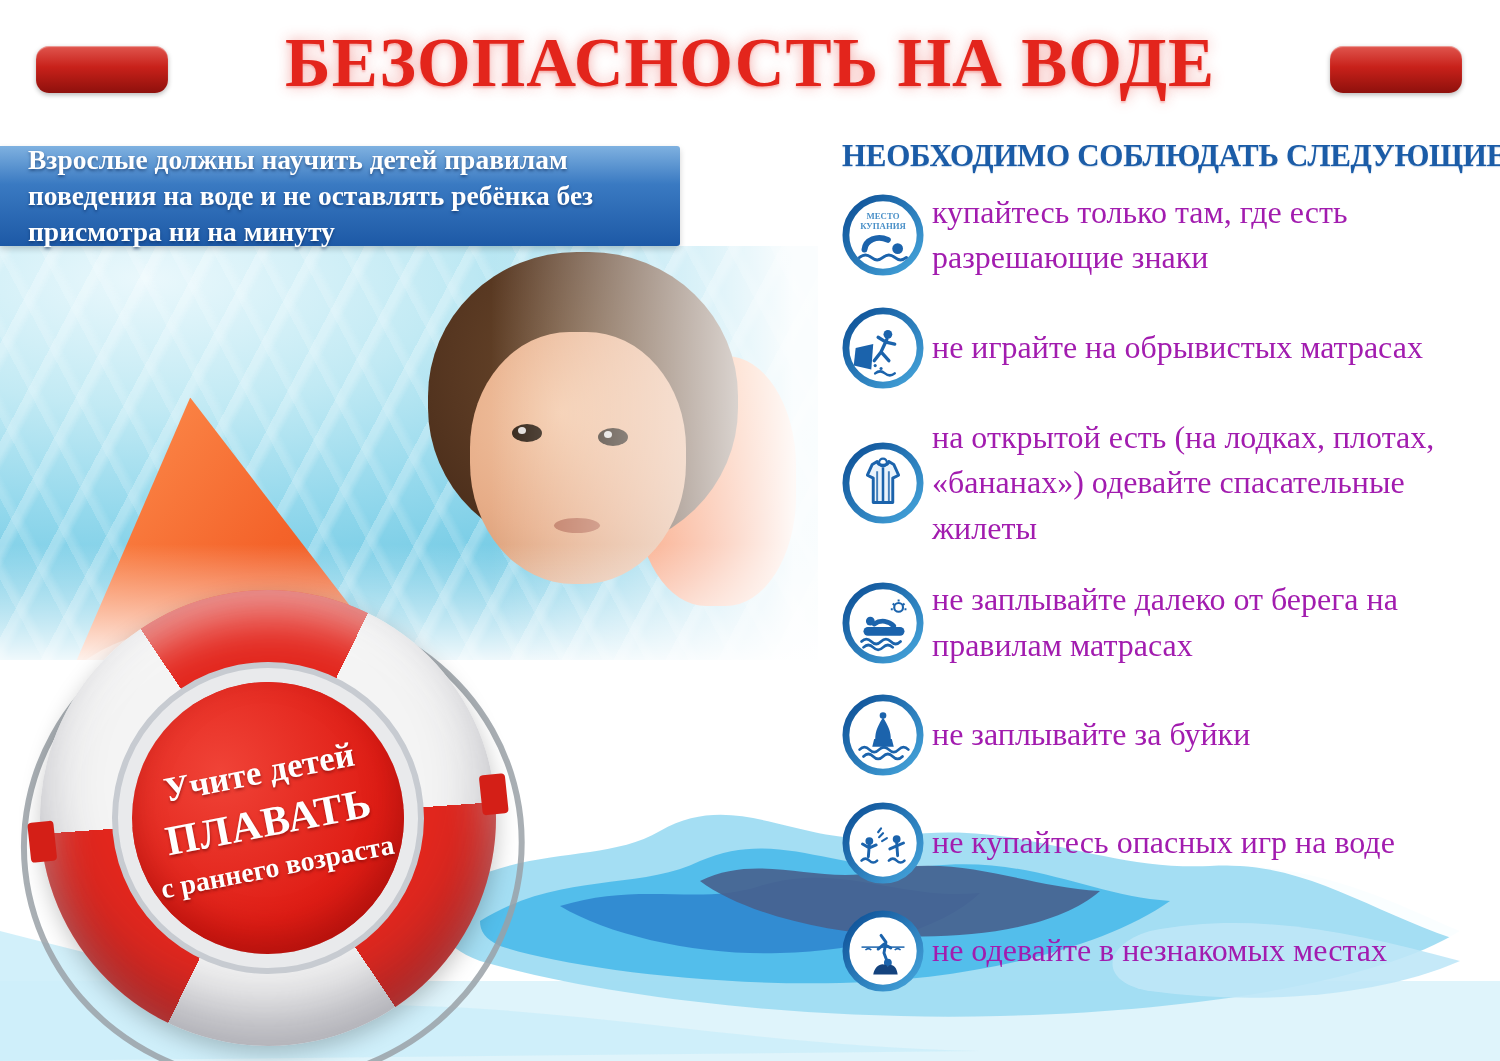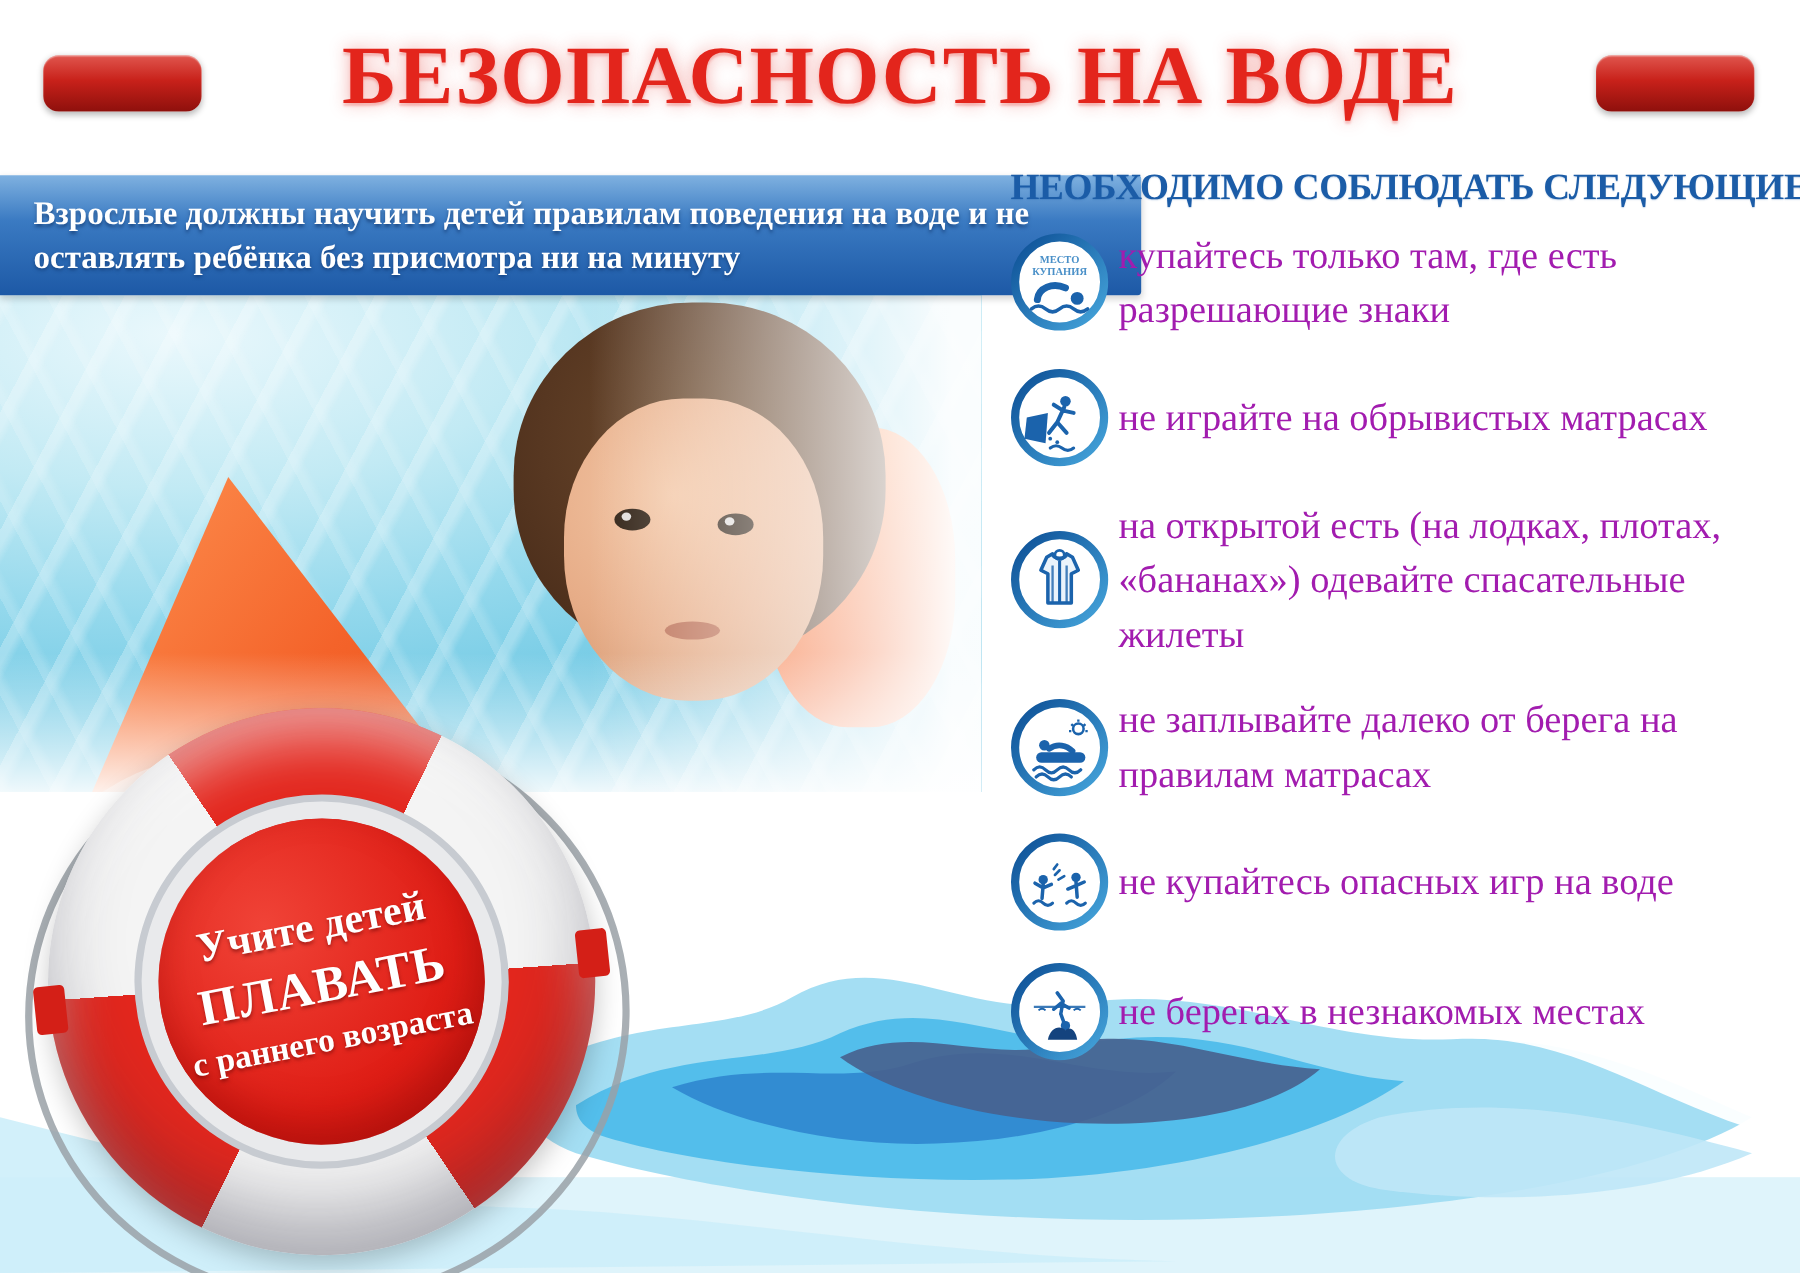--- a/index.html
+++ b/index.html
@@ -16,21 +16,21 @@
   }
   .pill{
     position:absolute;width:132px;height:47px;border-radius:13px;z-index:4;
     background:linear-gradient(180deg,#e0564e 0%,#c8211a 45%,#8e100c 100%);
     box-shadow:0 2px 5px rgba(0,0,0,.28), inset 0 1px 1px rgba(255,255,255,.45);
   }
   .pill-left{left:36px;top:46px;}
   .pill-right{right:38px;top:46px;}
   
   .banner{
-    position:absolute;left:0;top:146px;width:951px;height:100px;z-index:4;
+    position:absolute;left:0;top:146px;width:680px;height:100px;z-index:4;
     background:linear-gradient(180deg,#7fb1e0 0%,#3a7ac2 38%,#1d59a6 100%);
     display:flex;align-items:center;border-radius:0 3px 3px 0;
     box-shadow:0 3px 6px rgba(0,0,0,.18);
   }
   .banner p{
     margin:0;padding:0 24px 0 28px;color:#fff;font-weight:bold;font-size:27.5px;
     line-height:1.3;text-shadow:0 2px 3px rgba(10,40,90,.55);
   }
   
   .photo{
@@ -239,20 +239,37 @@
         <path d="M58,18 L58,20 M64,22 L62.5,23.5 M66,28 L64,28 M52,22 L53.5,23.5 M50,28 L52,28" stroke="#1b63ac" stroke-width="2"></path>
         <circle cx="29" cy="40" r="4.5" fill="#1b63ac"></circle>
         <path d="M33,43 C40,38 48,40 53,45" stroke="#1b63ac" stroke-width="5" fill="none" stroke-linecap="round"></path>
         <rect x="22" y="46" width="42" height="9" rx="4.5" fill="#1b63ac"></rect>
         <path d="M20,61 q5,-5 10,0 t10,0 t10,0 t10,0" stroke="#1b63ac" stroke-width="2.8" fill="none" stroke-linecap="round"></path>
         <path d="M22,67 q5,-5 10,0 t10,0 t10,0" stroke="#1b63ac" stroke-width="2.8" fill="none" stroke-linecap="round"></path>
       </svg>
       <span class="rule-text w480">не заплывайте далеко от берега на правилам матрасах</span>
     </div>
 
+    <div class="rule">
+      <svg class="rule-icon" viewBox="0 0 84 84">
+        <defs>
+            <linearGradient id="g5" x1="0" y1="0" x2="1" y2="1">
+          <stop offset="0" stop-color="#0c4e95"></stop>
+              <stop offset="1" stop-color="#46a6dc"></stop>
+            </linearGradient>
+          </defs>
+        <circle cx="42" cy="42" r="38" fill="#fff" stroke="url(#g5)" stroke-width="7"></circle>
+        <circle cx="42" cy="22" r="3.4" fill="#1b63ac"></circle>
+        <path d="M42,24 C37,32 34,38 34,46 L50,46 C50,38 47,32 42,24 Z" fill="#1b63ac"></path>
+        <path d="M33,46 L51,46 L53,54 L31,54 Z" fill="#1b63ac"></path>
+        <path d="M18,57 q5,-5 10,0 t10,0 t10,0 t10,0 t10,0" stroke="#1b63ac" stroke-width="2.8" fill="none" stroke-linecap="round"></path>
+        <path d="M22,64 q5,-5 10,0 t10,0 t10,0 t10,0" stroke="#1b63ac" stroke-width="2.8" fill="none" stroke-linecap="round"></path>
+      </svg>
+      <span class="rule-text">не заплывайте за буйки</span>
+    </div>
 
     <div class="rule">
       <svg class="rule-icon" viewBox="0 0 84 84">
         <defs>
             <linearGradient id="g6" x1="0" y1="0" x2="1" y2="1">
           <stop offset="0" stop-color="#0c4e95"></stop>
               <stop offset="1" stop-color="#46a6dc"></stop>
             </linearGradient>
           </defs>
         <circle cx="42" cy="42" r="38" fill="#fff" stroke="url(#g6)" stroke-width="7"></circle>
@@ -274,17 +291,17 @@
               <stop offset="1" stop-color="#46a6dc"></stop>
             </linearGradient>
           </defs>
         <circle cx="42" cy="42" r="38" fill="#fff" stroke="url(#g7)" stroke-width="7"></circle>
         <path d="M20,38 L64,38" stroke="#1b63ac" stroke-width="1.8" opacity="0.85"></path>
         <path d="M24,41 q3,-3 6,0 M54,41 q3,-3 6,0" stroke="#1b63ac" stroke-width="1.6" fill="none"></path>
         <path d="M40,26 L45,33 M45,33 L43,44 M43,44 L46,52 M43,35 L37,40 M43,35 L50,39" stroke="#1b63ac" stroke-width="3" fill="none" stroke-linecap="round"></path>
         <circle cx="47" cy="54" r="4" fill="#1b63ac"></circle>
         <path d="M32,66 C34,56 42,53 47,58 C51,54 56,58 57,66 Z" fill="#14437e"></path>
       </svg>
-      <span class="rule-text">не берегах в незнакомых местах</span>
+      <span class="rule-text">не одевайте в незнакомых местах</span>
     </div>
   </div>
 
 </div>
 
 </body></html>

